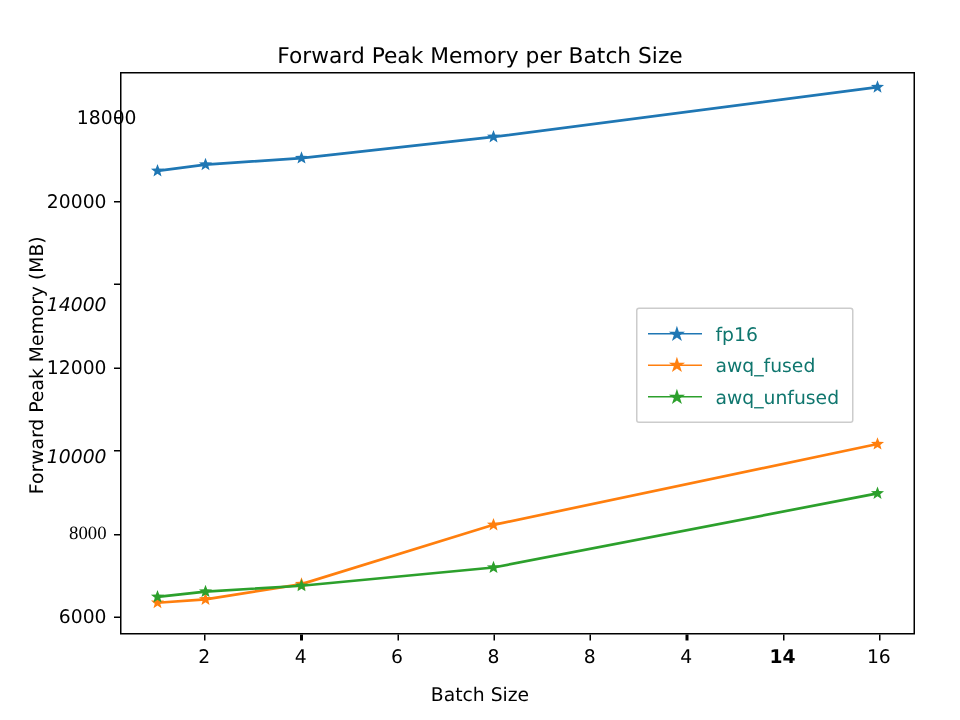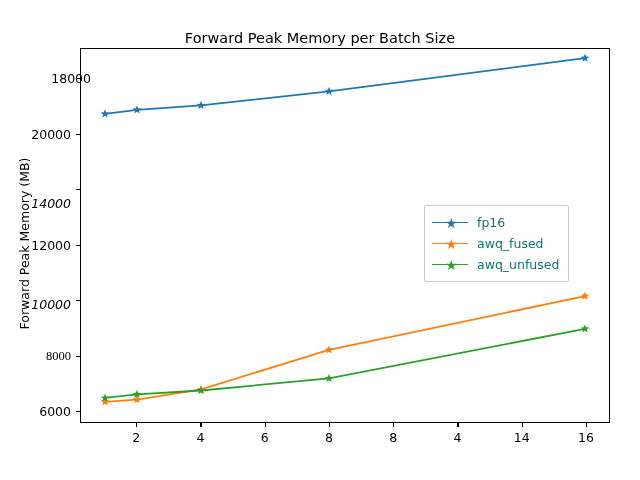--- a/index.html
+++ b/index.html
@@ -134,20 +134,21 @@
   }
 </style>
 </head>
 <body>
 
 <div id="figure">
 
   <div id="chart-title">Forward Peak Memory per Batch Size</div>
 
   <div id="yaxis-label">Forward Peak Memory (MB)</div>
+  <div id="xaxis-label">Batch Size</div>
 
   <div id="ytick-container">
       <div class="tick-mark ytick-mark" style="top: 411.333px;"></div>
       <div class="tick-label ytick-label" style="top: 411.333px; left: 0px; width: 71px;">6000</div>
       <div class="tick-mark ytick-mark" style="top: 355.778px;"></div>
       <div class="tick-label ytick-label" style="top: 355.778px; left: 0px; width: 71px; font-family: Liberation Serif, serif;">8000</div>
       <div class="tick-mark ytick-mark" style="top: 300.222px;"></div>
       <div class="tick-label ytick-label" style="top: 304px; left: 0px; width: 71px; font-style: italic;">10000</div>
       <div class="tick-mark ytick-mark" style="top: 244.667px;"></div>
       <div class="tick-label ytick-label" style="top: 244.667px; left: 0px; width: 71px;">12000</div>
@@ -165,21 +166,21 @@
       <div class="tick-label xtick-label" style="left: 200.455px; top: 430px;">4</div>
       <div class="tick-mark xtick-mark" style="left: 264.697px;"></div>
       <div class="tick-label xtick-label" style="left: 264.697px; top: 430px;">6</div>
       <div class="tick-mark xtick-mark" style="left: 328.939px;"></div>
       <div class="tick-label xtick-label" style="left: 328.939px; top: 430px;">8</div>
       <div class="tick-mark xtick-mark" style="left: 393.182px;"></div>
       <div class="tick-label xtick-label" style="left: 393.182px; top: 430px;">8</div>
       <div class="tick-mark xtick-mark" style="left: 457.424px;"></div>
       <div class="tick-label xtick-label" style="left: 457.424px; top: 430px;">4</div>
       <div class="tick-mark xtick-mark" style="left: 521.667px;"></div>
-      <div class="tick-label xtick-label" style="left: 521.667px; top: 430px;">14</div>
+      <div class="tick-label xtick-label" style="left: 521.667px; top: 430px; font-weight: bold;">14</div>
       <div class="tick-mark xtick-mark" style="left: 585.909px;"></div>
       <div class="tick-label xtick-label" style="left: 585.909px; top: 430px;">16</div>
     </div>
 
   <div id="plot-area">
     <svg id="plot-svg" viewBox="0 0 530 375" preserveAspectRatio="none">
         <polyline points="24.09,65.28 56.21,61.11 120.45,56.67 248.94,42.50 505.91,9.17" fill="none" stroke="#1f77b4" stroke-width="1.8"></polyline>
         <polygon points="24.09,60.68 25.23,63.71 28.47,63.86 25.93,65.87 26.79,69.00 24.09,67.21 21.39,69.00 22.25,65.87 19.72,63.86 22.96,63.71" fill="#1f77b4"></polygon>
         <polygon points="56.21,56.51 57.35,59.55 60.59,59.69 58.05,61.71 58.92,64.83 56.21,63.04 53.51,64.83 54.37,61.71 51.84,59.69 55.08,59.55" fill="#1f77b4"></polygon>
         <polygon points="120.45,52.07 121.59,55.10 124.83,55.25 122.29,57.26 123.16,60.39 120.45,58.60 117.75,60.39 118.62,57.26 116.08,55.25 119.32,55.10" fill="#1f77b4"></polygon>

